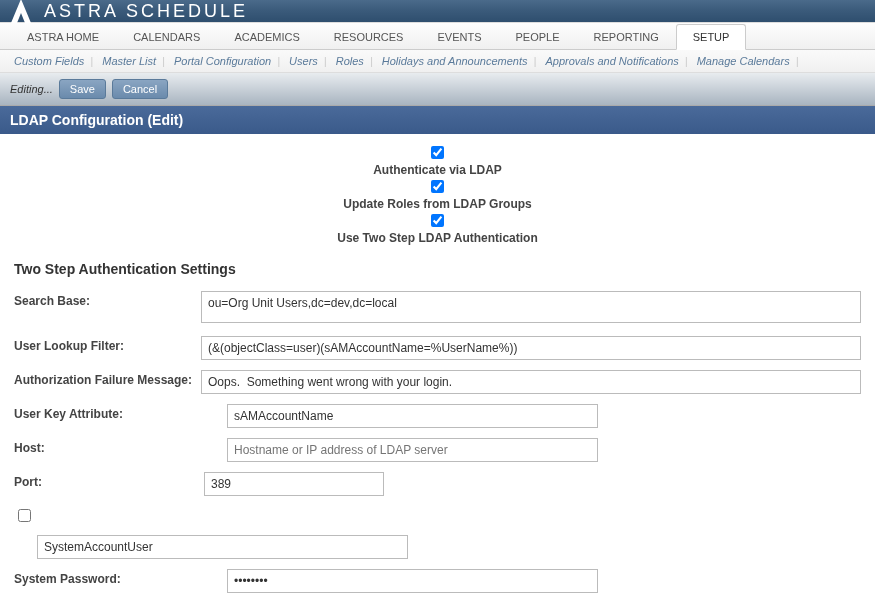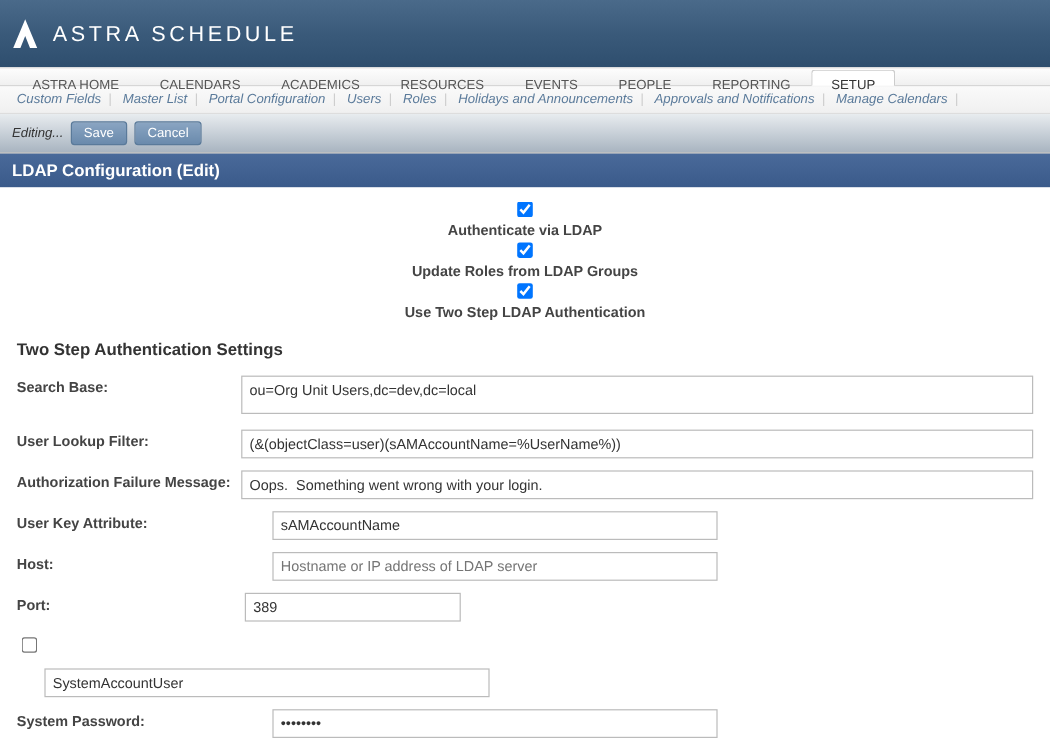--- a/index.html
+++ b/index.html
@@ -6,21 +6,21 @@
   body {
     margin: 0;
     font-family: Verdana, Geneva, sans-serif;
     font-size: 12px;
     color: #333;
     background: #fff;
     width: 875px;
   }
   .topbar {
     background: linear-gradient(to bottom, #4a6a8a 0%, #3a5a7a 50%, #2e4e6e 100%);
-    height: 56px;
+    height: 22px;
     display: flex;
     align-items: center;
     padding: 0 8px;
     color: #fff;
   }
   .logo-icon {
     width: 26px;
     height: 30px;
     margin-right: 10px;
     display: inline-flex;
@@ -32,21 +32,21 @@
     letter-spacing: 3px;
     font-weight: 300;
     font-family: "Trebuchet MS", Arial, sans-serif;
   }
   .main-nav {
     background: linear-gradient(to bottom, #fdfdfd 0%, #f0f0f0 100%);
     border-top: 1px solid #ddd;
     border-bottom: 1px solid #ccc;
     display: flex;
     padding: 0 10px;
-    height: 16px;
+    height: 28px;
   }
   .main-nav .tab {
     padding: 6px 16px;
     font-size: 11px;
     color: #555;
     cursor: pointer;
     border: 1px solid transparent;
     border-bottom: none;
     position: relative;
     top: 1px;

